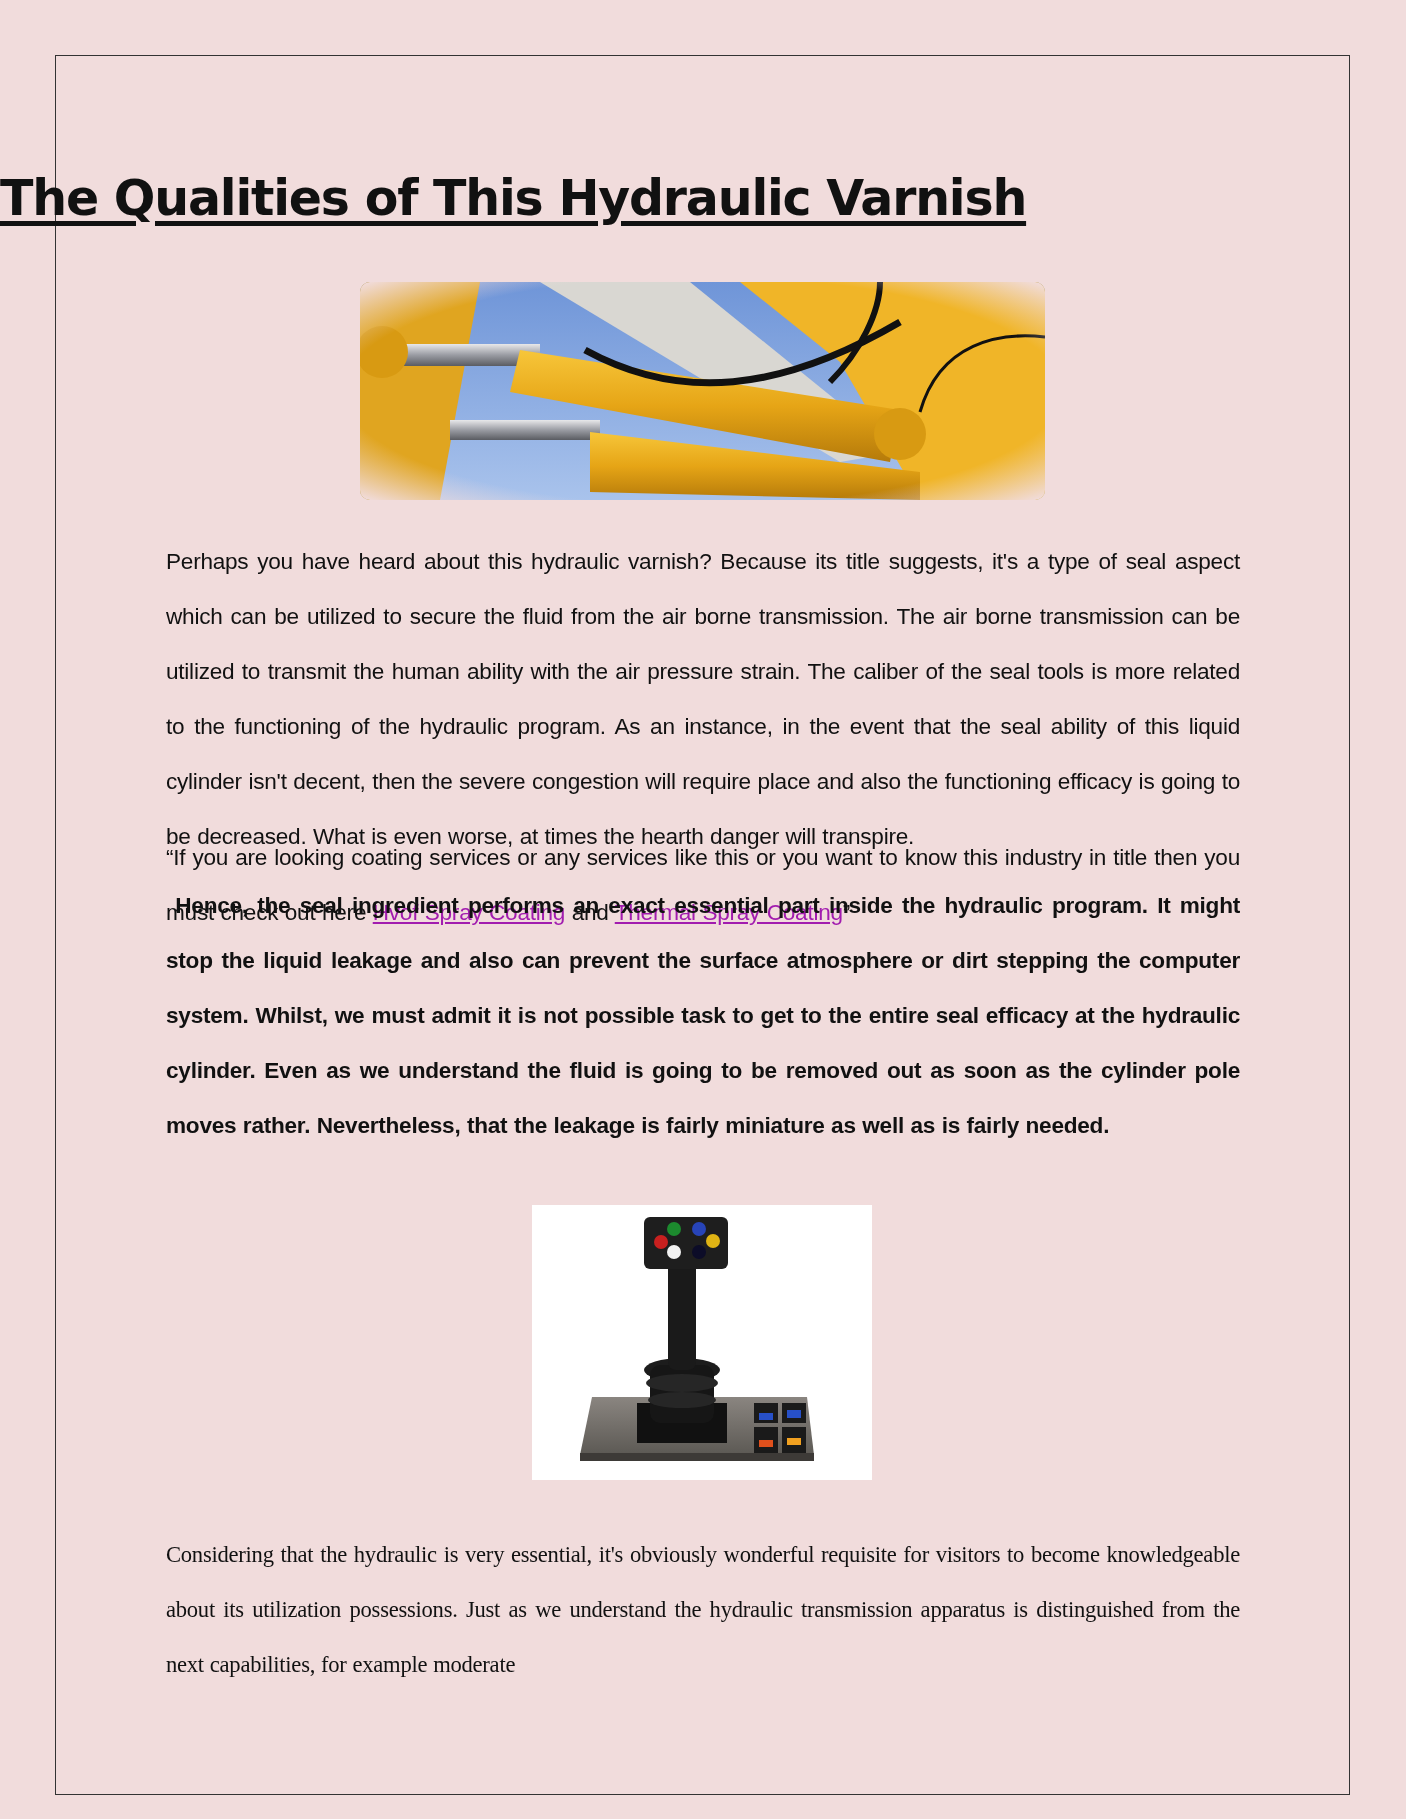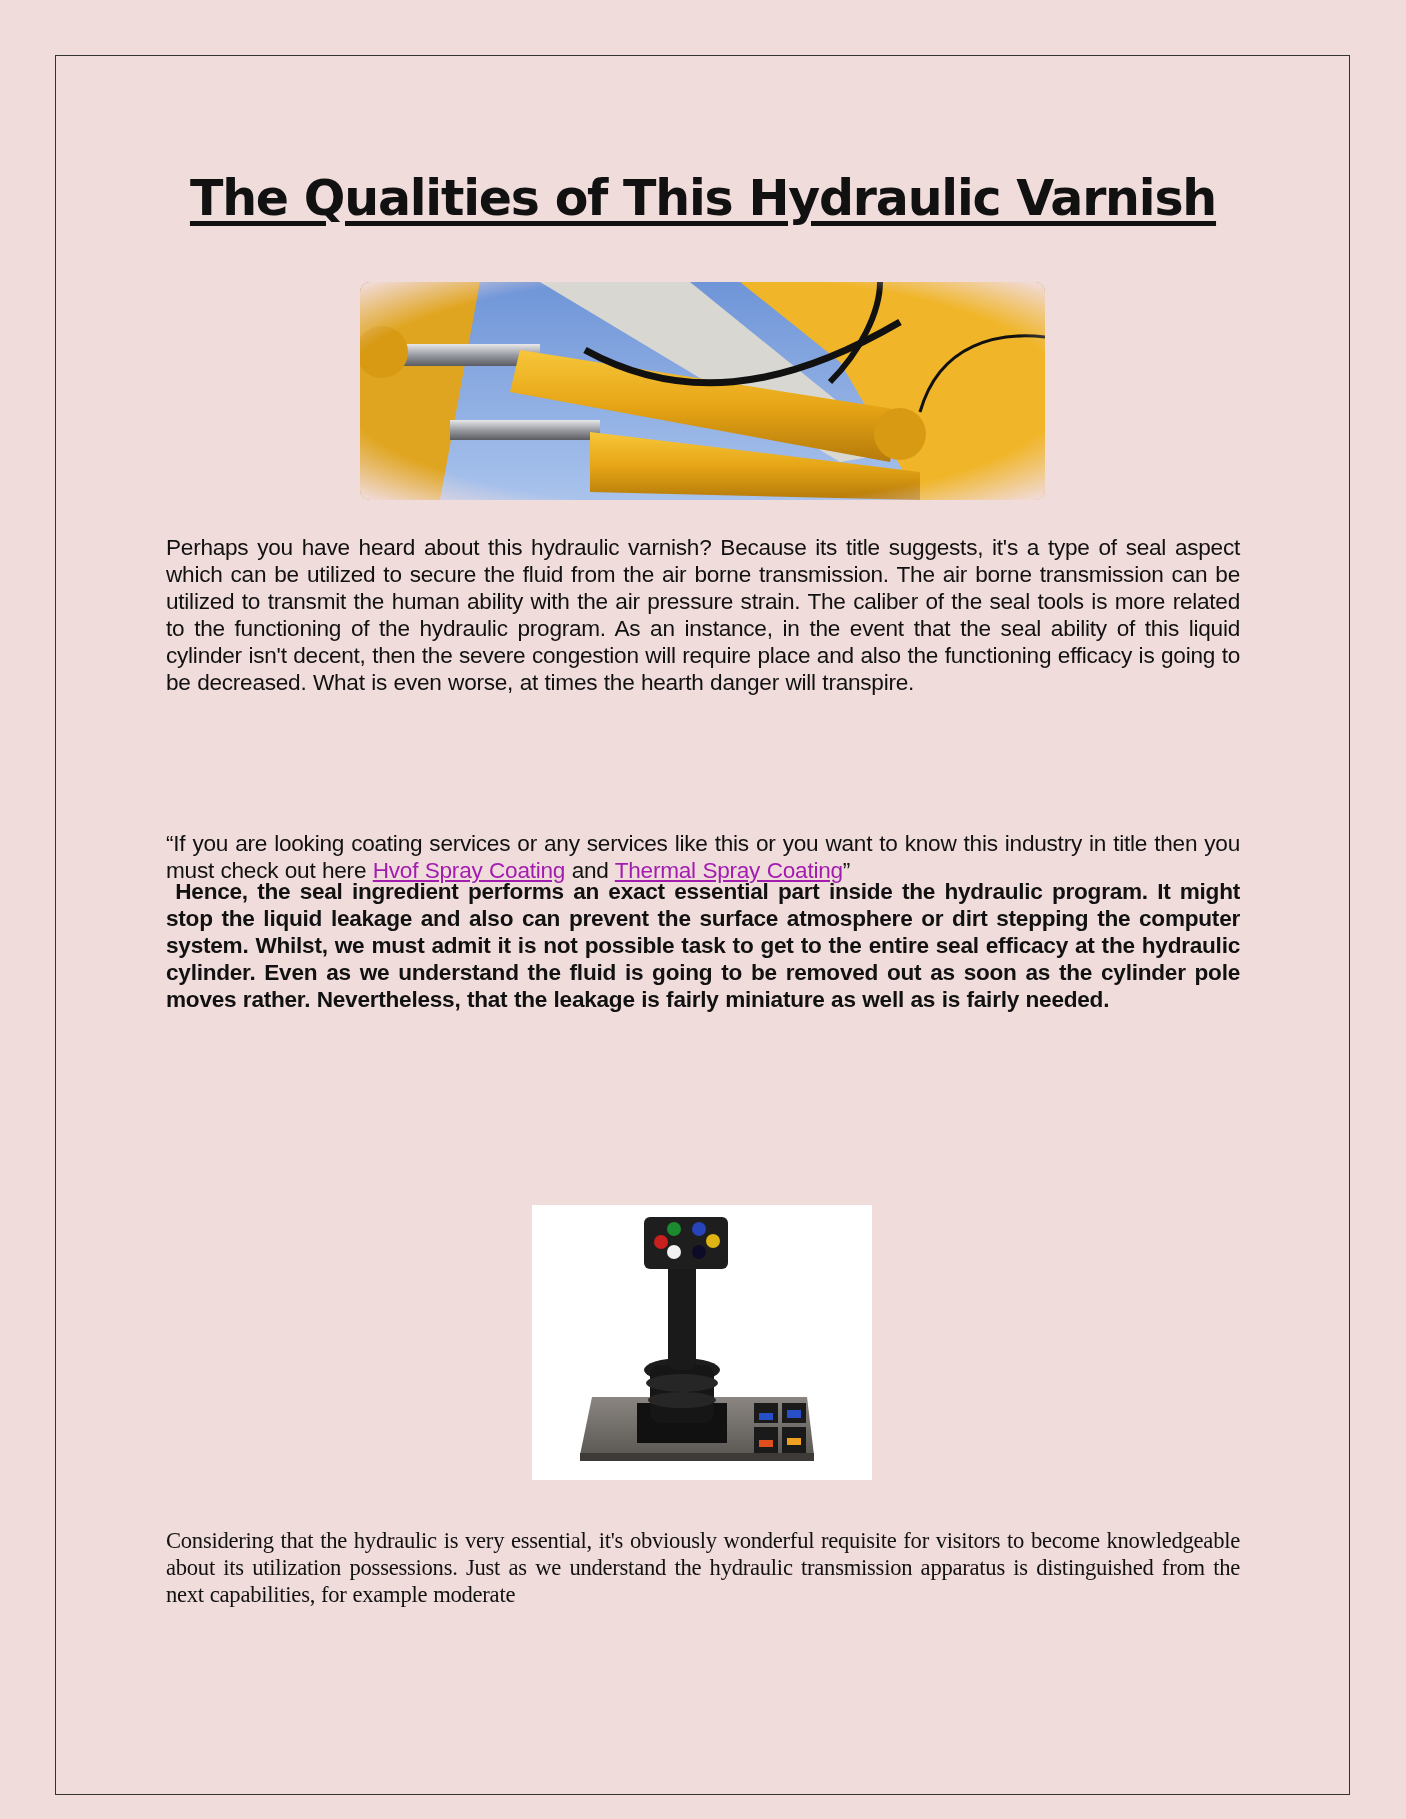--- a/index.html
+++ b/index.html
@@ -12,21 +12,21 @@
     color:#111;
   }
   .page-border {
     position:absolute; left:55px; top:55px;
     width:1295px; height:1740px;
     border:1.5px solid #333;
     box-sizing:border-box;
   }
   .title {
     position:absolute; left:0; top:170px; width:1406px;
-    text-align:center;
+    text-align:left;
     font-family:"DejaVu Sans", sans-serif;
     font-weight:bold;
     font-size:49px;
     letter-spacing:-1.2px;
     text-decoration:underline;
     text-decoration-thickness:5px;
     text-underline-offset:6px;
     margin:0;
   }
   .img-hydraulic {
@@ -38,21 +38,21 @@
   .img-joystick {
     position:absolute; left:532px; top:1205px; width:340px; height:275px;
     background:#fff;
     box-shadow:0 0 16px 10px #f1dcdc inset;
     overflow:hidden;
   }
   .para {
     position:absolute; left:166px; width:1074px;
     font-family:"Liberation Sans Narrow", "Liberation Sans", sans-serif;
     font-size:22.6px;
-    line-height:27px;
+    line-height:55px;
     text-align:justify;
     margin:0;
     letter-spacing:-0.25px;
     word-spacing:0.5px;
   }
   .p1 { top:534px; }
   .p2 { top:830px; }
   .p3 { top:878px;font-weight:bold; }
   .p4 { top:1527px;font-family:Liberation Serif, serif; }
   .link { color:#a21caf; text-decoration:underline; }

